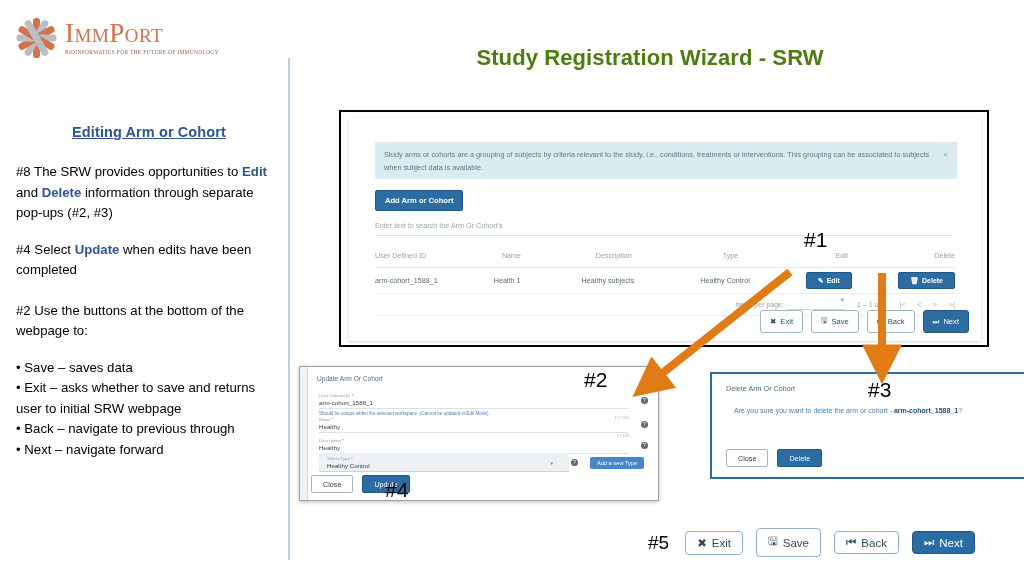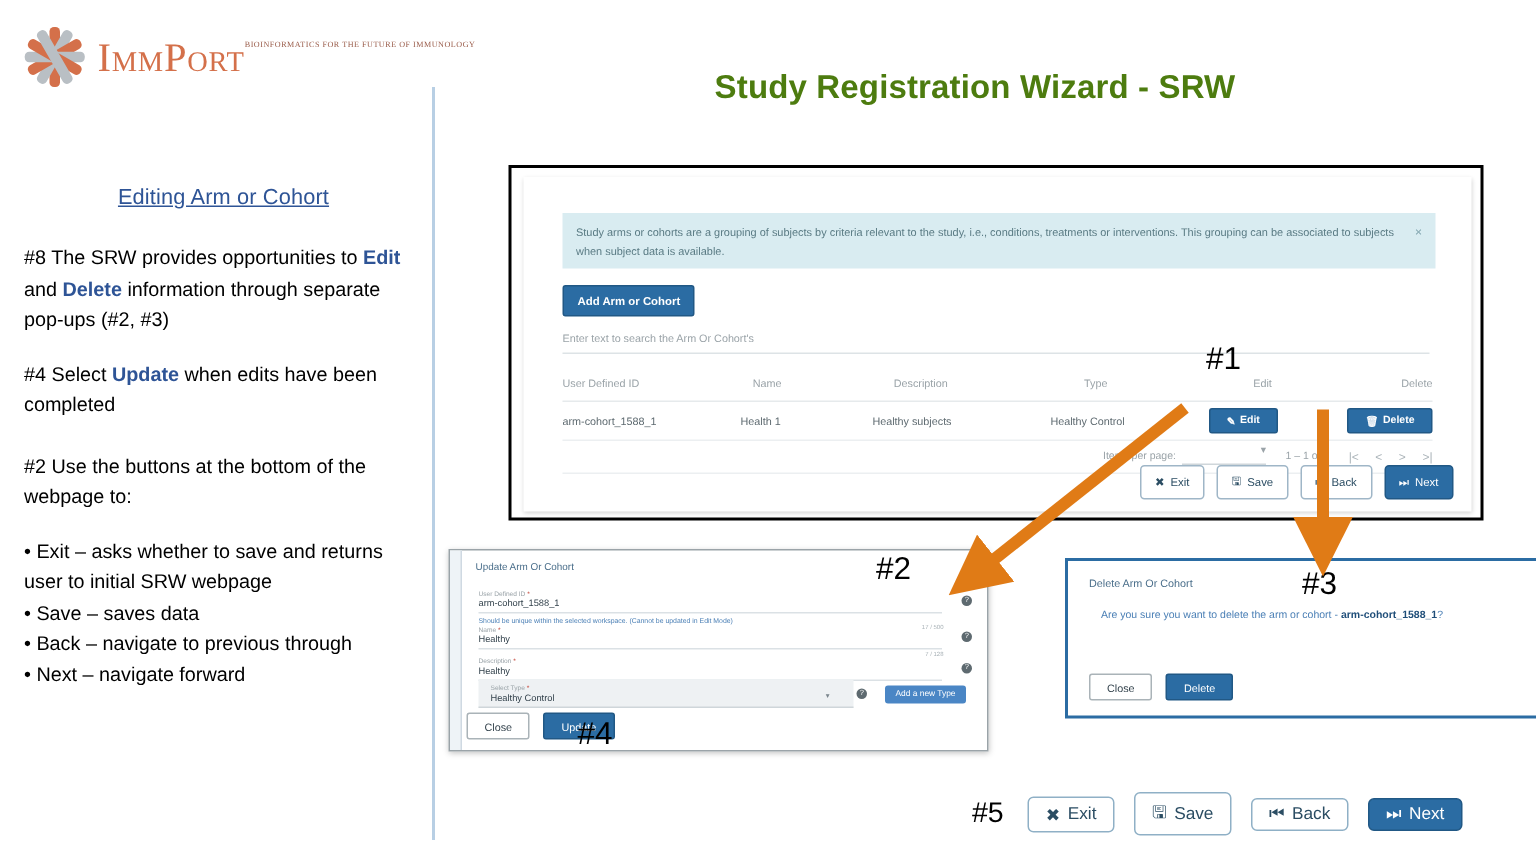--- a/index.html
+++ b/index.html
@@ -9,21 +9,21 @@
   }
   .slide{position:absolute;inset:0;}
 
   
   #logo{position:absolute;left:14px;top:16px;display:flex;align-items:center;gap:7px;}
   #logo .mark{position:relative;width:44px;height:44px;flex:none;}
   #logo .mark span{
     position:absolute;left:50%;top:50%;width:7px;height:40px;margin:-20px 0 0 -3.5px;
     border-radius:3px;
   }
-  #logo .wordmark{display:flex;line-height:1;}
+  #logo .wordmark{display:flex;flex-direction:column;line-height:1;}
   #logo .wm1{
     font-family:"Liberation Serif",serif;font-size:27px;letter-spacing:.5px;
     color:#d4704a;font-variant:small-caps;font-weight:400;
   }
   #logo .wm2{
     font-family:"Liberation Serif",serif;font-size:5.4px;letter-spacing:.35px;
     color:#9a5c4a;margin-top:3px;white-space:nowrap;
   }
 
   
@@ -31,21 +31,21 @@
 
   
   #deck-title{
     position:absolute;left:300px;top:45px;width:700px;text-align:center;
     font-size:22px;font-weight:bold;color:#4d7c0f;letter-spacing:.1px;
   }
 
   
   #left-col{position:absolute;left:16px;top:124px;width:266px;color:#000;}
   #left-col .heading{
-    text-align:center;font-size:14.5px;font-weight:normal;color:#2e5496;
+    text-align:center;font-size:14.5px;font-weight:bold;color:#2e5496;
     text-decoration:underline;margin-bottom:22px;letter-spacing:.1px;
   }
   #left-col p{margin:0 0 16px 0;font-size:13.2px;line-height:20.5px;}
   #left-col .kw{color:#2e5496;font-weight:bold;}
   #left-col ul{list-style:none;margin:0;padding:0;font-size:13.2px;line-height:20.5px;}
   #left-col li{margin:0;}
   #left-col li:before{content:"• ";}
 
   
   #app-panel{
@@ -186,22 +186,22 @@
   <div id="left-col">
     <div class="heading">Editing Arm or Cohort</div>
 
     <p><span>#8 The SRW provides opportunities to </span><span class="kw">Edit</span><span> and </span><span class="kw">Delete</span><span> information through separate pop-ups (#2, #3)</span></p>
 
     <p style="margin-bottom:20px;"><span>#4 Select </span><span class="kw">Update</span><span> when edits have been completed</span></p>
 
     <p>#2 Use the buttons at the bottom of the webpage to:</p>
 
     <ul>
+      <li>Save – saves data</li>
       <li>Exit – asks whether to save and returns user to initial SRW webpage</li>
-      <li>Save – saves data</li>
       <li>Back – navigate to previous through</li>
       <li>Next – navigate forward</li>
     </ul>
   </div>
 
   <div id="app-panel">
     <div id="app-inner">
 
       <div class="info-banner">
         <span>Study arms or cohorts are a grouping of subjects by criteria relevant to the study, i.e., conditions, treatments or interventions. This grouping can be associated to subjects when subject data is available.</span>

